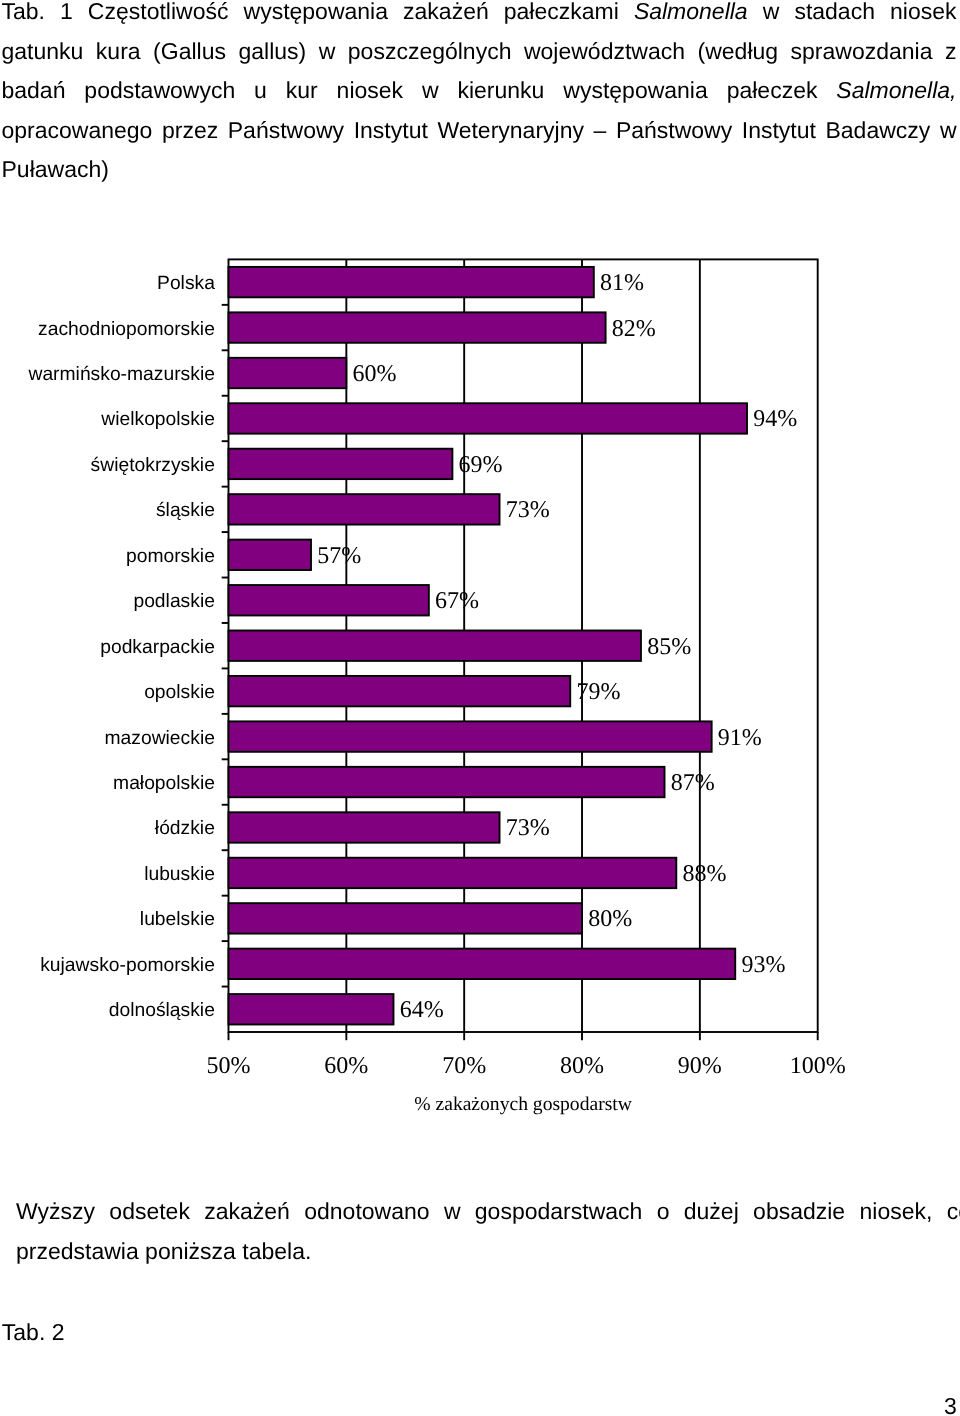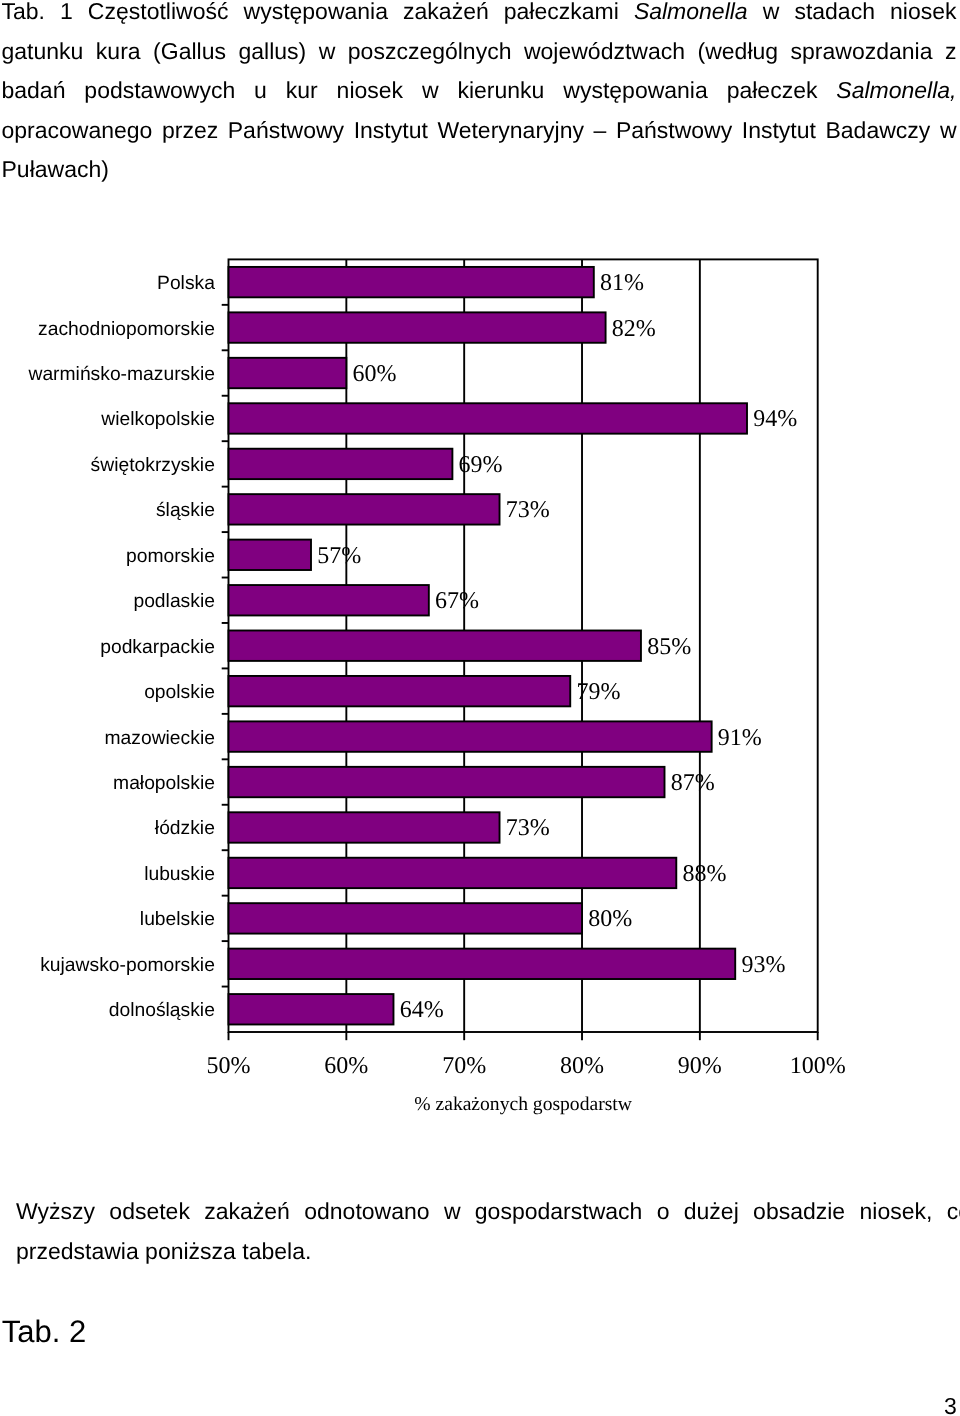--- a/index.html
+++ b/index.html
@@ -12,21 +12,21 @@
 
   #caption{position:absolute;left:1.5px;top:-7.7px;width:955px;
            font-size:23px;line-height:39.5px;text-align:justify;
            text-justify:inter-word;}
   #caption .it{font-style:italic;}
 
   #chart-wrap{position:absolute;left:0;top:0;width:960px;height:1088px;}
 
   #body-paragraph{position:absolute;left:16px;top:1191px;width:955px;
                   font-size:23px;line-height:40px;text-align:justify;}
-  #tab2{position:absolute;left:1.8px;top:1311.8px;font-size:31px;line-height:40px;}
+  #tab2{position:absolute;left:1.8px;top:1311.8px;font-size:23px;line-height:40px;}
   #page-number{position:absolute;right:3.2px;top:1390.6px;font-size:23px;line-height:30px;}
 </style>
 </head>
 <body>
 
 <div class="page">
 
   <div id="caption"><span>Tab. 1 Częstotliwość występowania zakażeń pałeczkami </span><span class="it">Salmonella</span><span> w stadach niosek gatunku kura (Gallus gallus) w poszczególnych województwach (według sprawozdania z badań podstawowych u kur niosek w kierunku występowania pałeczek </span><span class="it">Salmonella,</span><span> opracowanego przez Państwowy Instytut Weterynaryjny – Państwowy Instytut Badawczy w Puławach)</span></div>
 
   <div id="chart-wrap"><svg width="960" height="1416" viewBox="0 0 960 1416">

